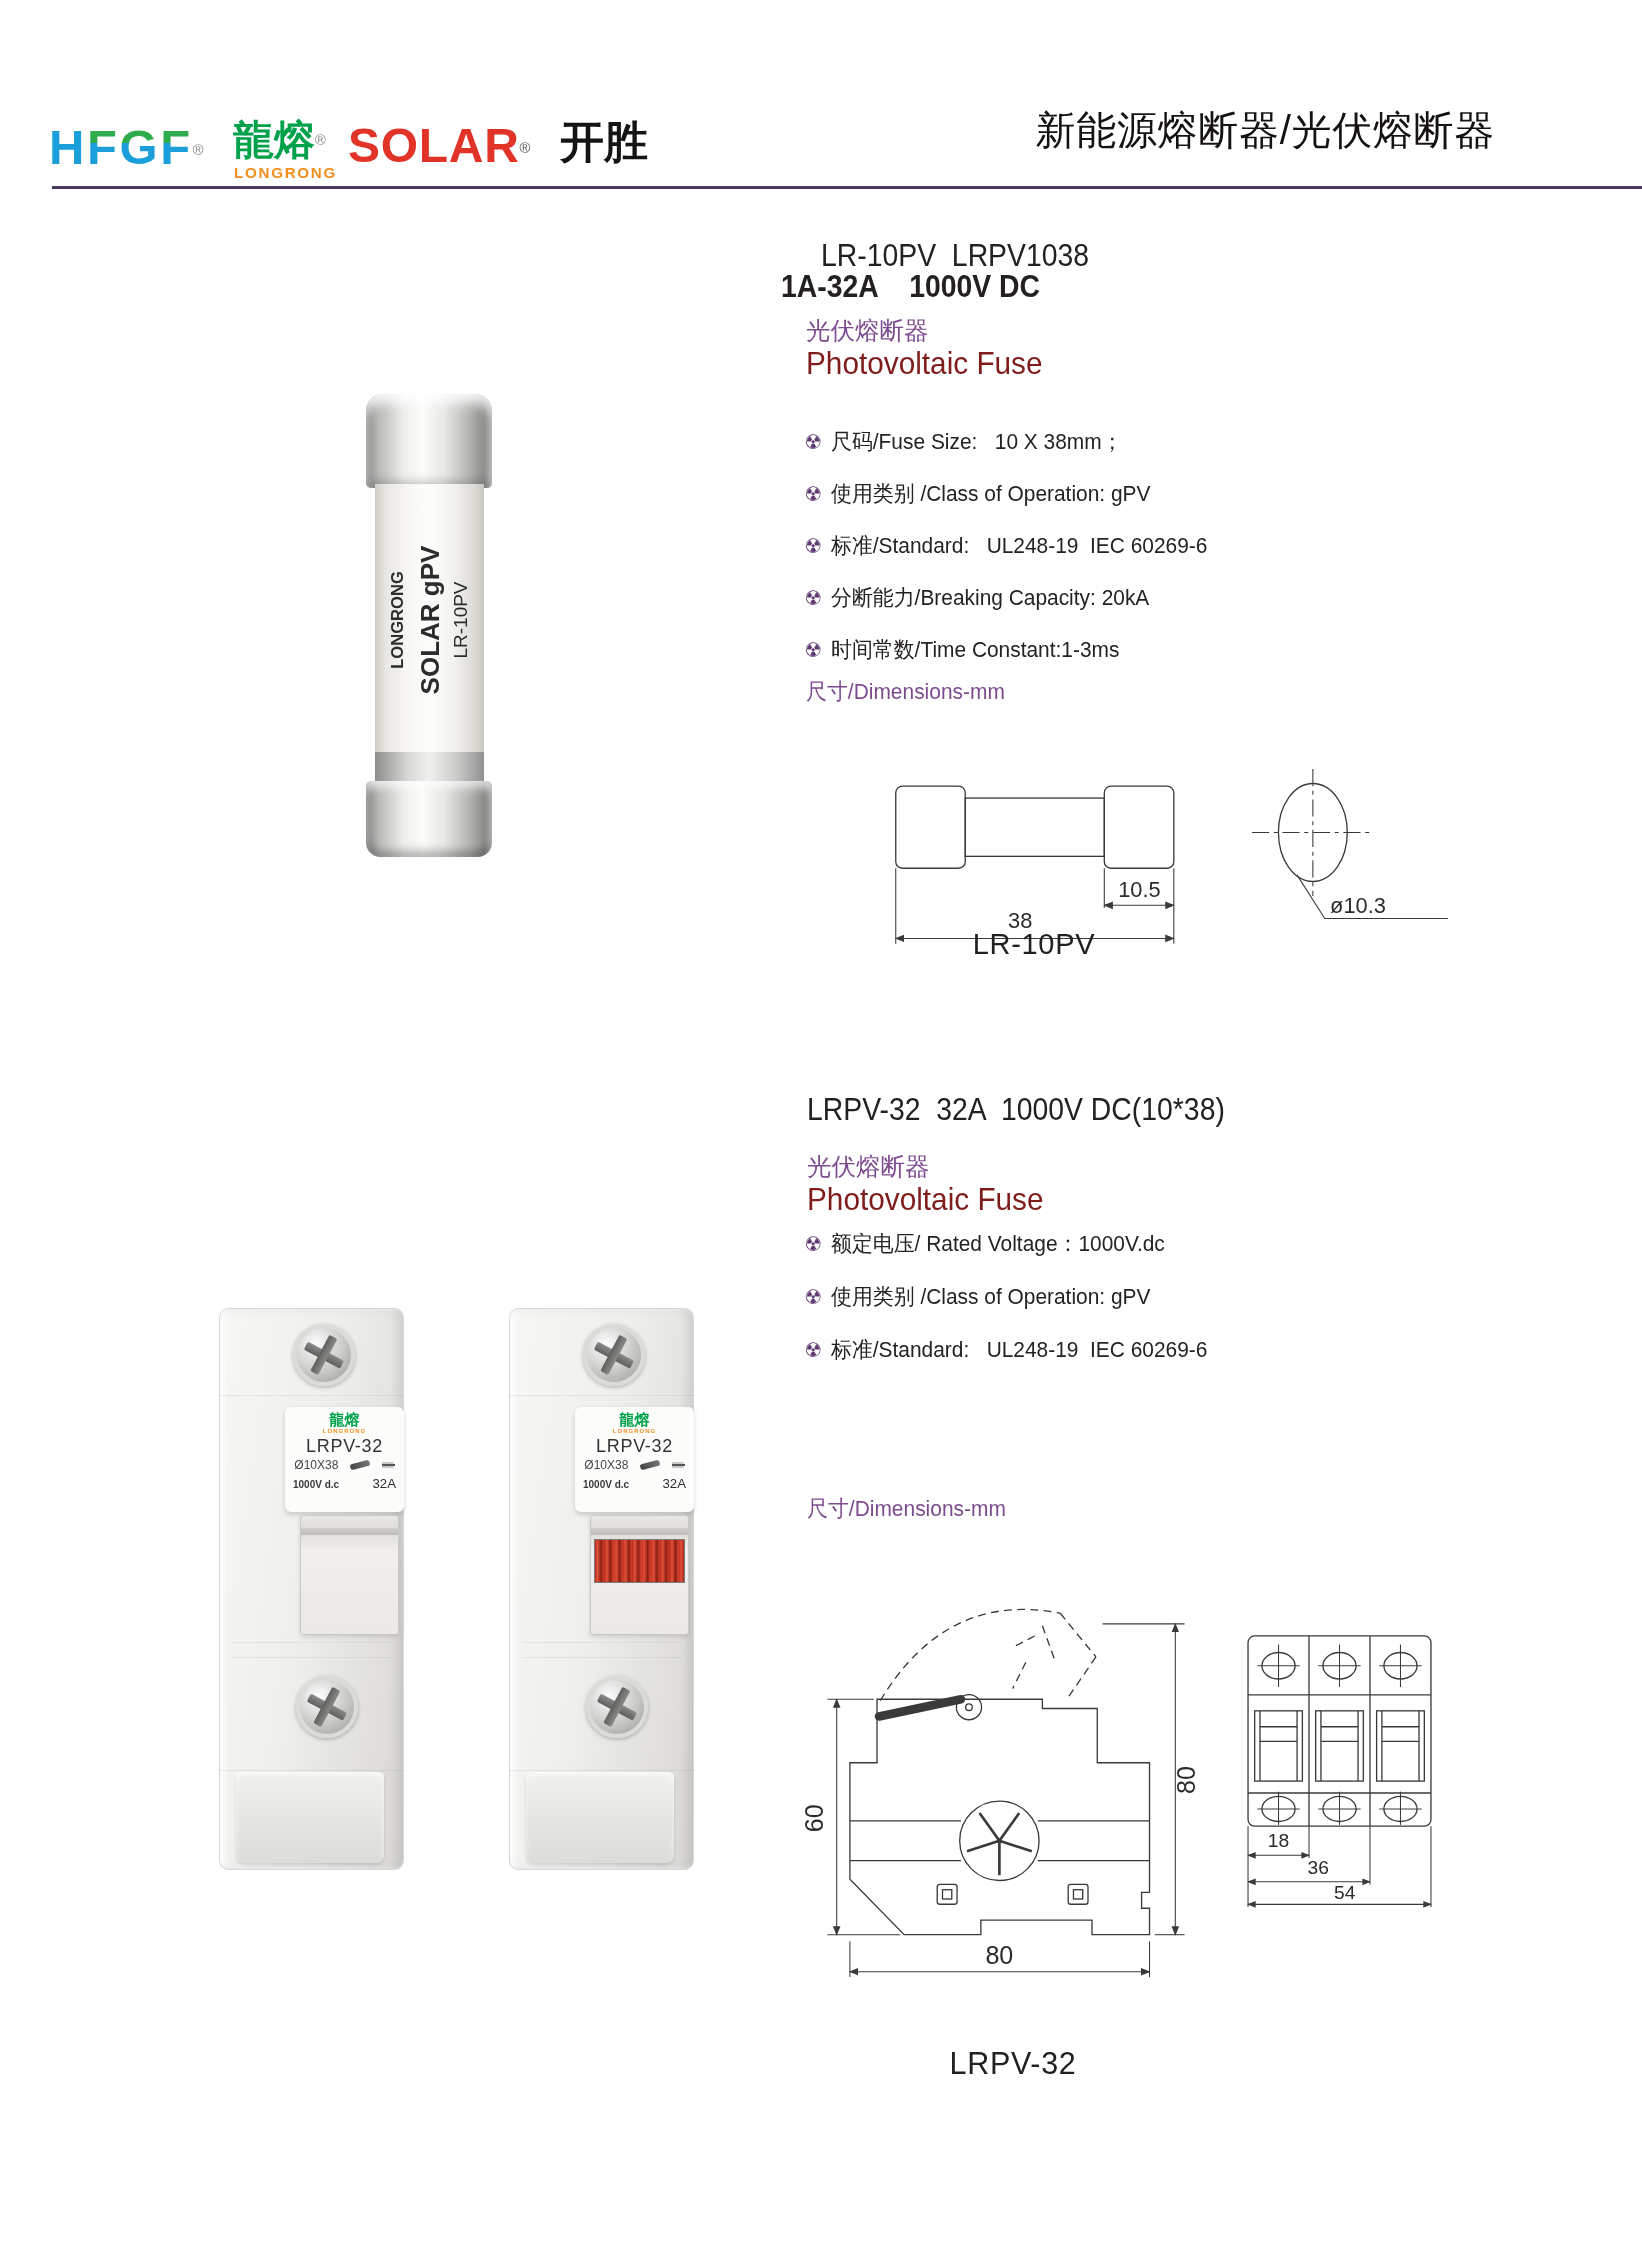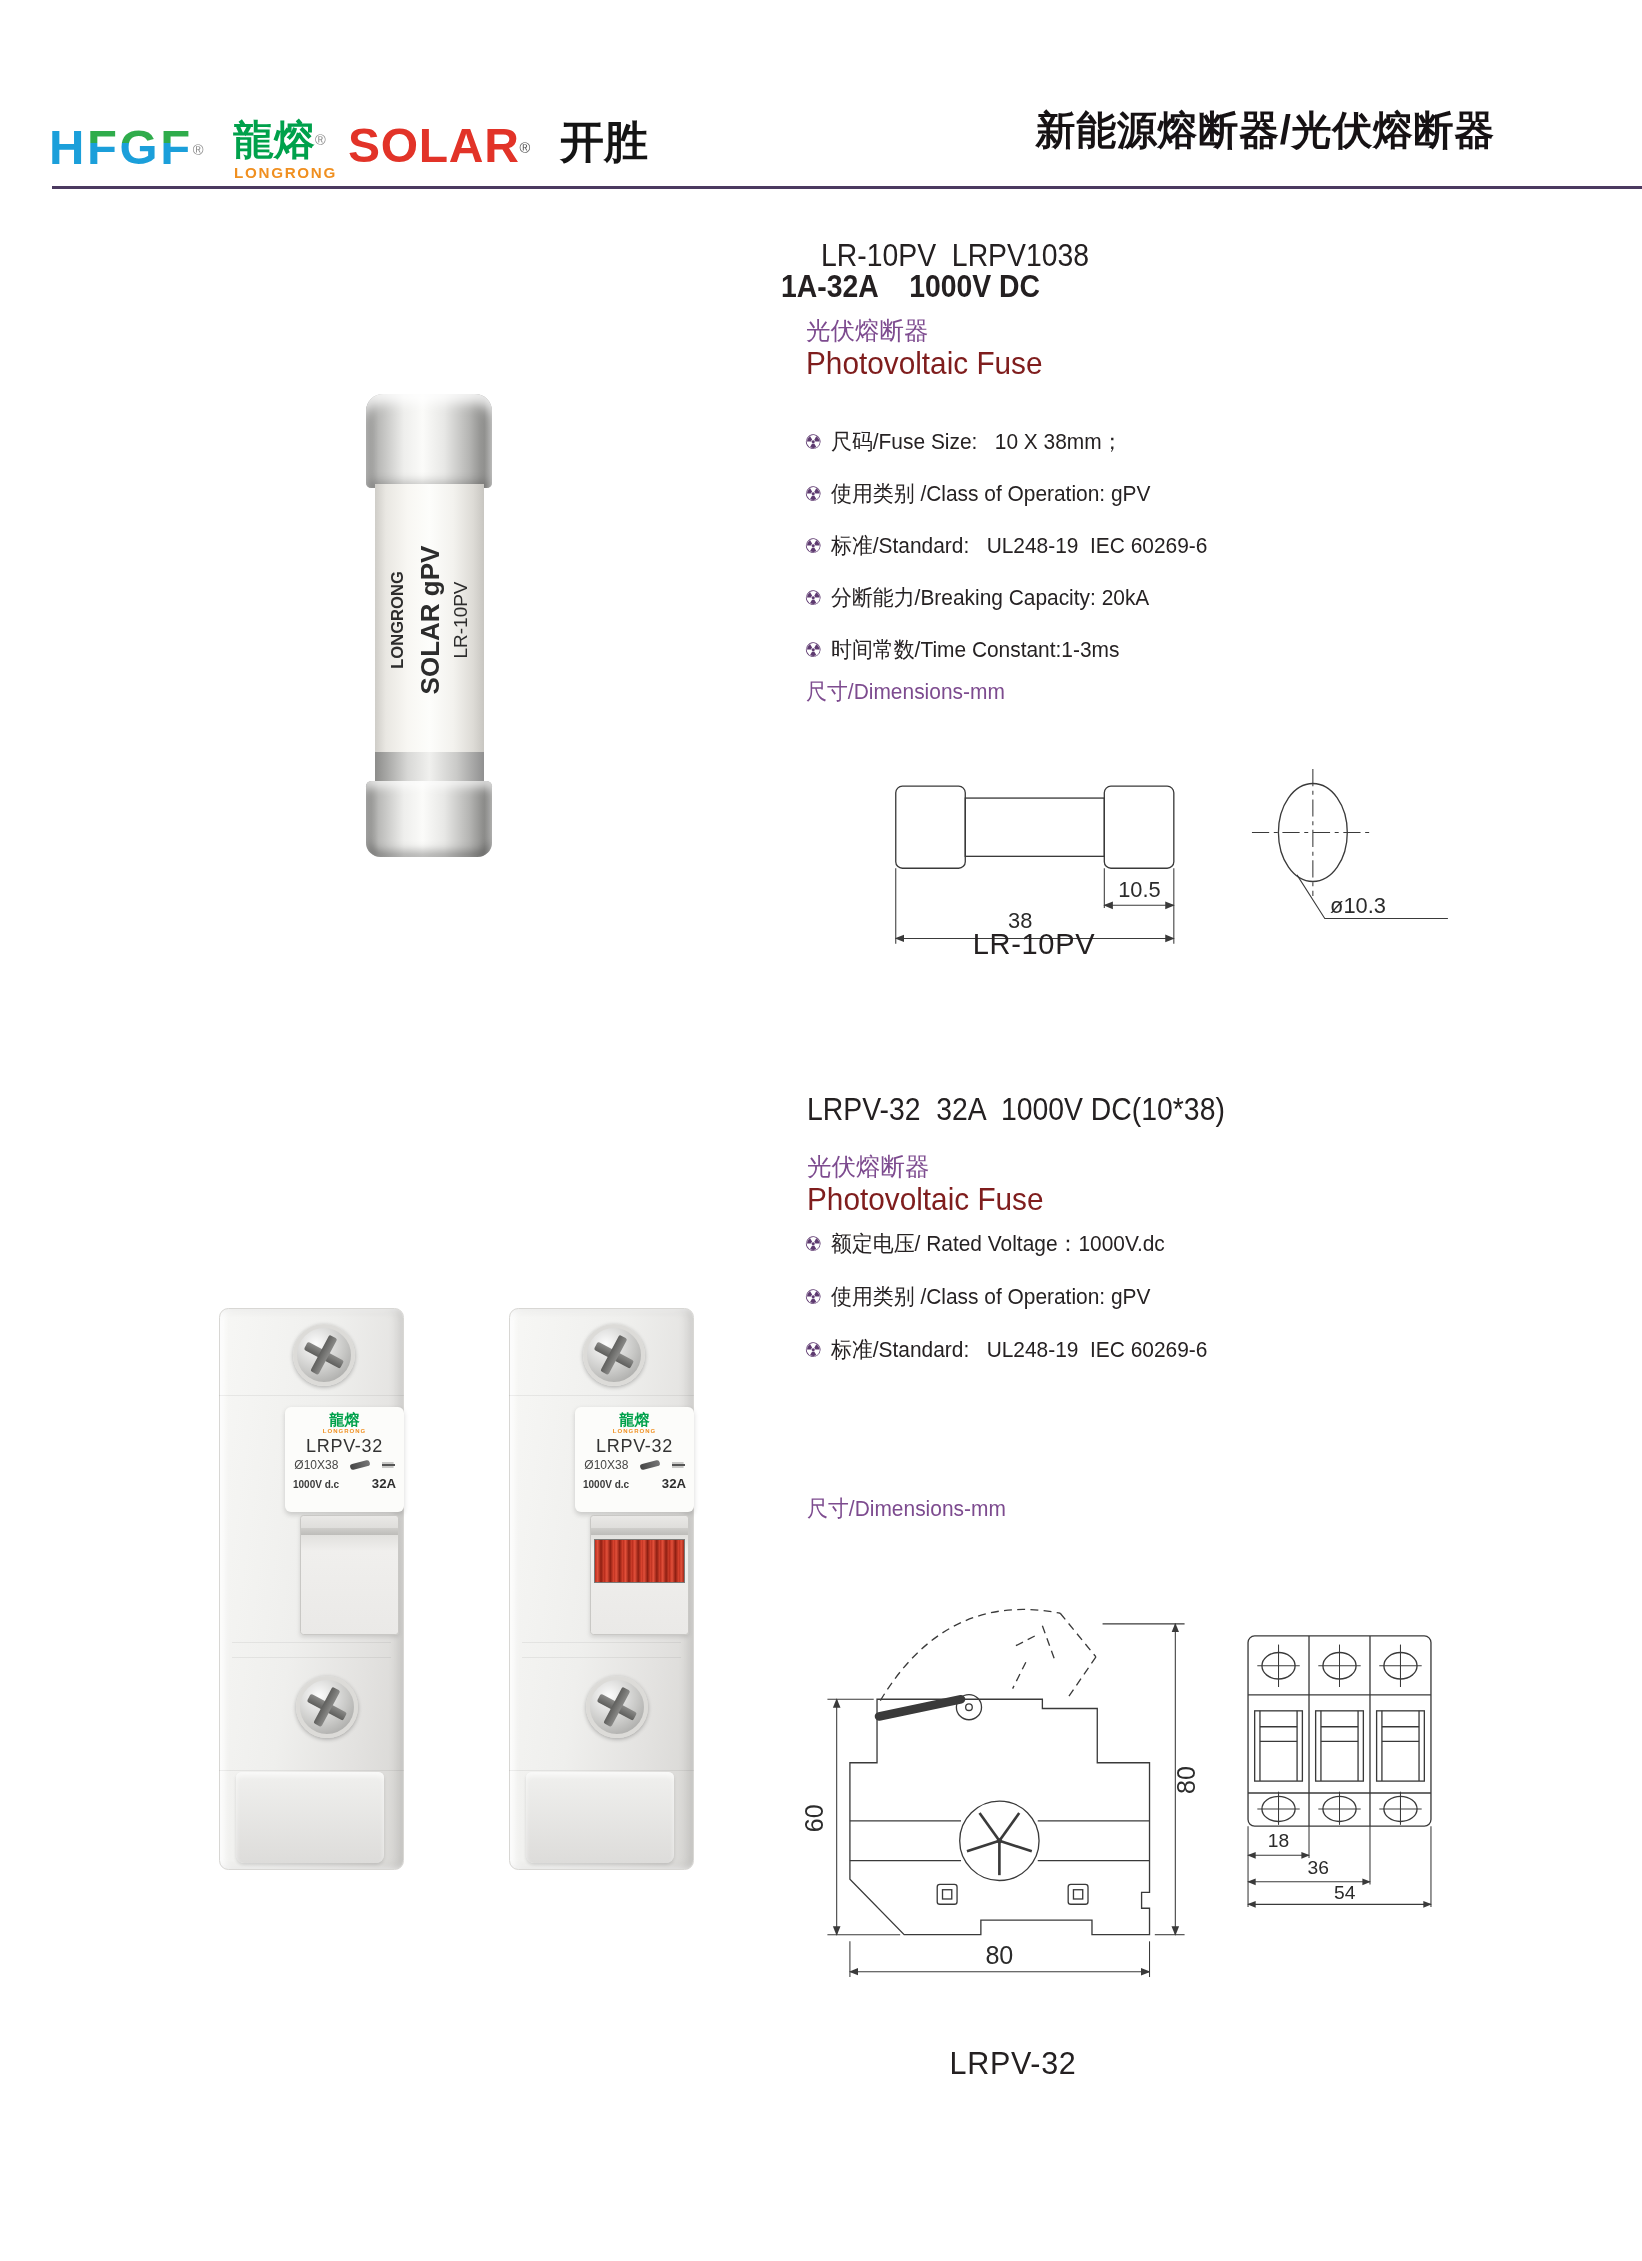--- a/index.html
+++ b/index.html
@@ -20,21 +20,21 @@
     background:linear-gradient(180deg,#2fac4b 0%,#2fac4b 42%,#1b9fda 42%,#1b9fda 100%);
     -webkit-background-clip:text; background-clip:text; color:transparent;
   }
   .reg{font-size:14.6px; color:#8a8a8a; vertical-align:60%; font-weight:400; letter-spacing:0;}
   .logo-lr-cn{left:233px; top:120px; font-size:41px; font-weight:700; color:#00a14b; line-height:1;}
   .logo-lr-cn .reg{color:#8a8a8a;}
   .logo-lr-en{left:234px; top:164px; font-size:15.2px; font-weight:700; color:#f08f1f; letter-spacing:1.7px;}
   .logo-kussun{left:348px; top:122px; font-size:48px; font-weight:900; color:#e23328; letter-spacing:0.7px; line-height:1;}
   .logo-kussun .reg{color:#555;}
   .logo-kaisheng{left:560px; top:120px; font-size:44px; font-weight:700; color:#141414; line-height:1;}
-  .page-title{right:147px; top:110px; font-size:40px; font-weight:700; color:#161214; letter-spacing:0.7px; line-height:1;}
+  .page-title{right:147px; top:110px; font-size:40px; font-weight:400; color:#161214; letter-spacing:0.7px; line-height:1;}
   .rule{left:52px; right:0; top:186px; height:2.6px; background:#4b3a60;}
 
   
   .model-line{font-size:30.5px; font-weight:400; color:#242021; line-height:1;}
   .cat-cn{font-size:24.5px; color:#7d4b8f; line-height:1;}
   .cat-en{font-size:32px; color:#7f1d1d; line-height:1;}
   .dims-label{font-size:22.5px; color:#7d4b8f; line-height:1;}
   .specs{list-style:none; margin:0; padding:0;}
   .specs li{display:flex; align-items:center; height:52px;}
   .specs .bullet{width:26.5px; font-size:20px; color:#5e3a70; flex:0 0 26.5px;}
@@ -102,21 +102,21 @@
   .hl-en{font-size:6px; font-weight:700; color:#f08f1f; letter-spacing:1px; line-height:1.1;}
   .hl-model{font-size:18px; color:#333; letter-spacing:0.7px; margin-top:2px; line-height:1;}
   .hl-size-row{display:flex; align-items:center; justify-content:space-between; padding:0 9.3px; margin-top:3.3px;}
   .hl-size{font-size:12px; font-weight:400; color:#474747;}
   .fuse-glyph{width:20px; height:6px; background:linear-gradient(90deg,#444,#777);
     border-radius:2.6px; transform:rotate(-14deg);}
   .tick-glyph{width:10.6px; height:2px; background:#555; border-left:2px solid #555;
     box-shadow:-0.7px -2px 0 -0.7px #555, -0.7px 2px 0 -0.7px #555;}
   .hl-volt-row{display:flex; justify-content:space-between; align-items:baseline; padding:0 8px; margin-top:4px;}
   .hl-volt{font-size:10px; font-weight:700; color:#3a3a3a;}
-  .hl-amp{font-size:13.2px; font-weight:700; color:#2e2e2e;}
+  .hl-amp{font-size:13.2px; font-weight:400; color:#2e2e2e;}
   .h-handle{position:absolute; left:81px; top:207px; width:97px; height:118px;
     background:linear-gradient(180deg,#e9e8e6 0%,#dddcd9 12%,#f0efed 30%,#eae9e7 100%);
     border:0.7px solid #c9c8c5; border-radius:3.3px; box-shadow:0 2px 4px rgba(0,0,0,.12);}
   .h-ridge{position:absolute; top:12px; left:0; right:0; height:6.6px;
     background:linear-gradient(#cfcecb,#bdbcb9);}
   .h-indicator{position:absolute; left:2.6px; top:22.5px; right:2.6px; height:42px;
     background:repeating-linear-gradient(90deg,#b92c1c 0px,#e2503a 2.6px,#8e1f12 6px,#d8432e 9.3px);
     border:0.7px solid #7a7a78;}
   .h-foot{position:absolute; left:17px; top:464px; right:20px; bottom:6.6px;
     background:linear-gradient(180deg,#f0f0ee,#dddcda); border-radius:5.3px 5.3px 8px 8px;

